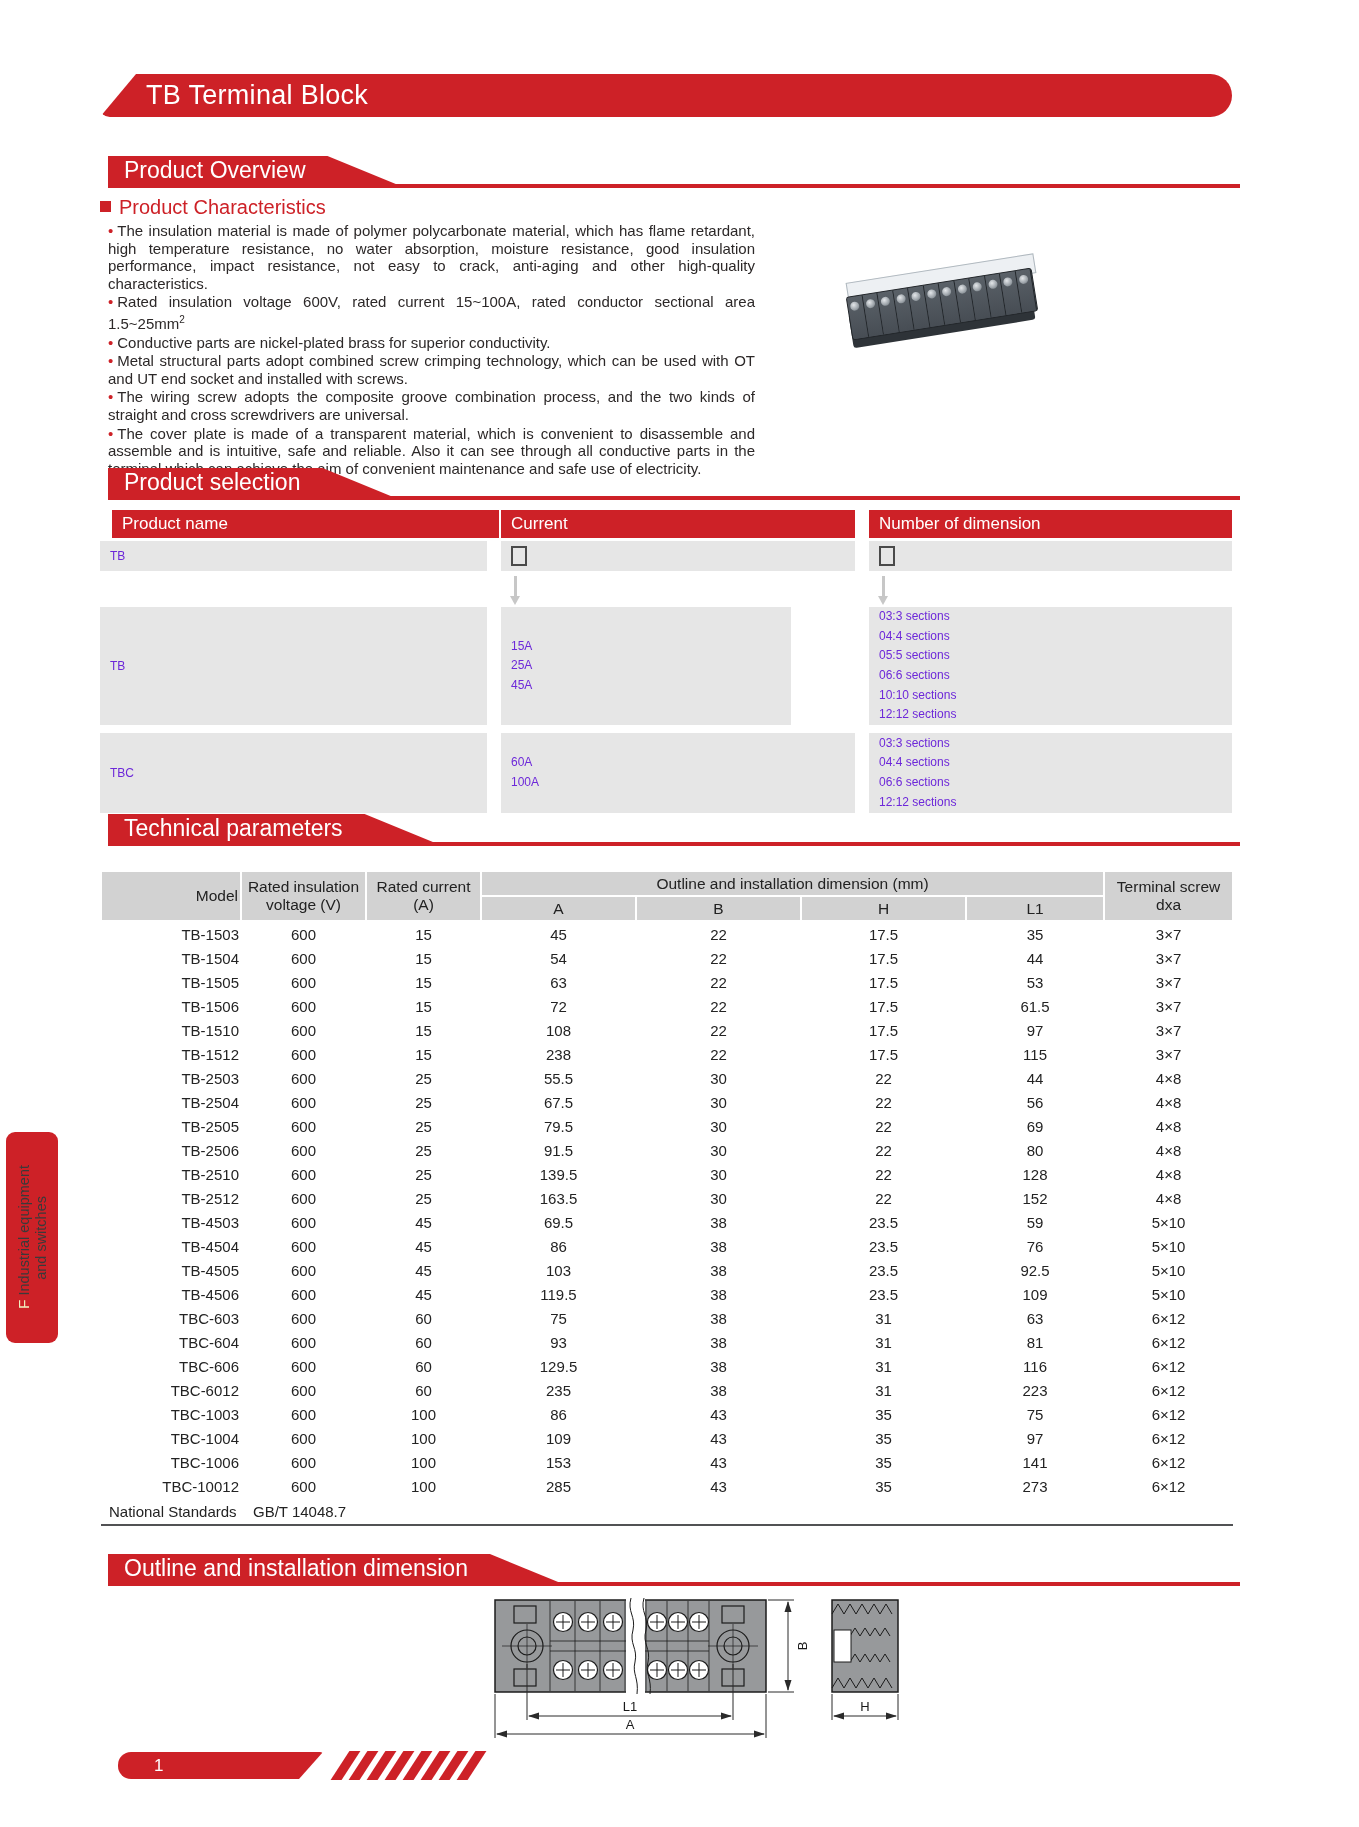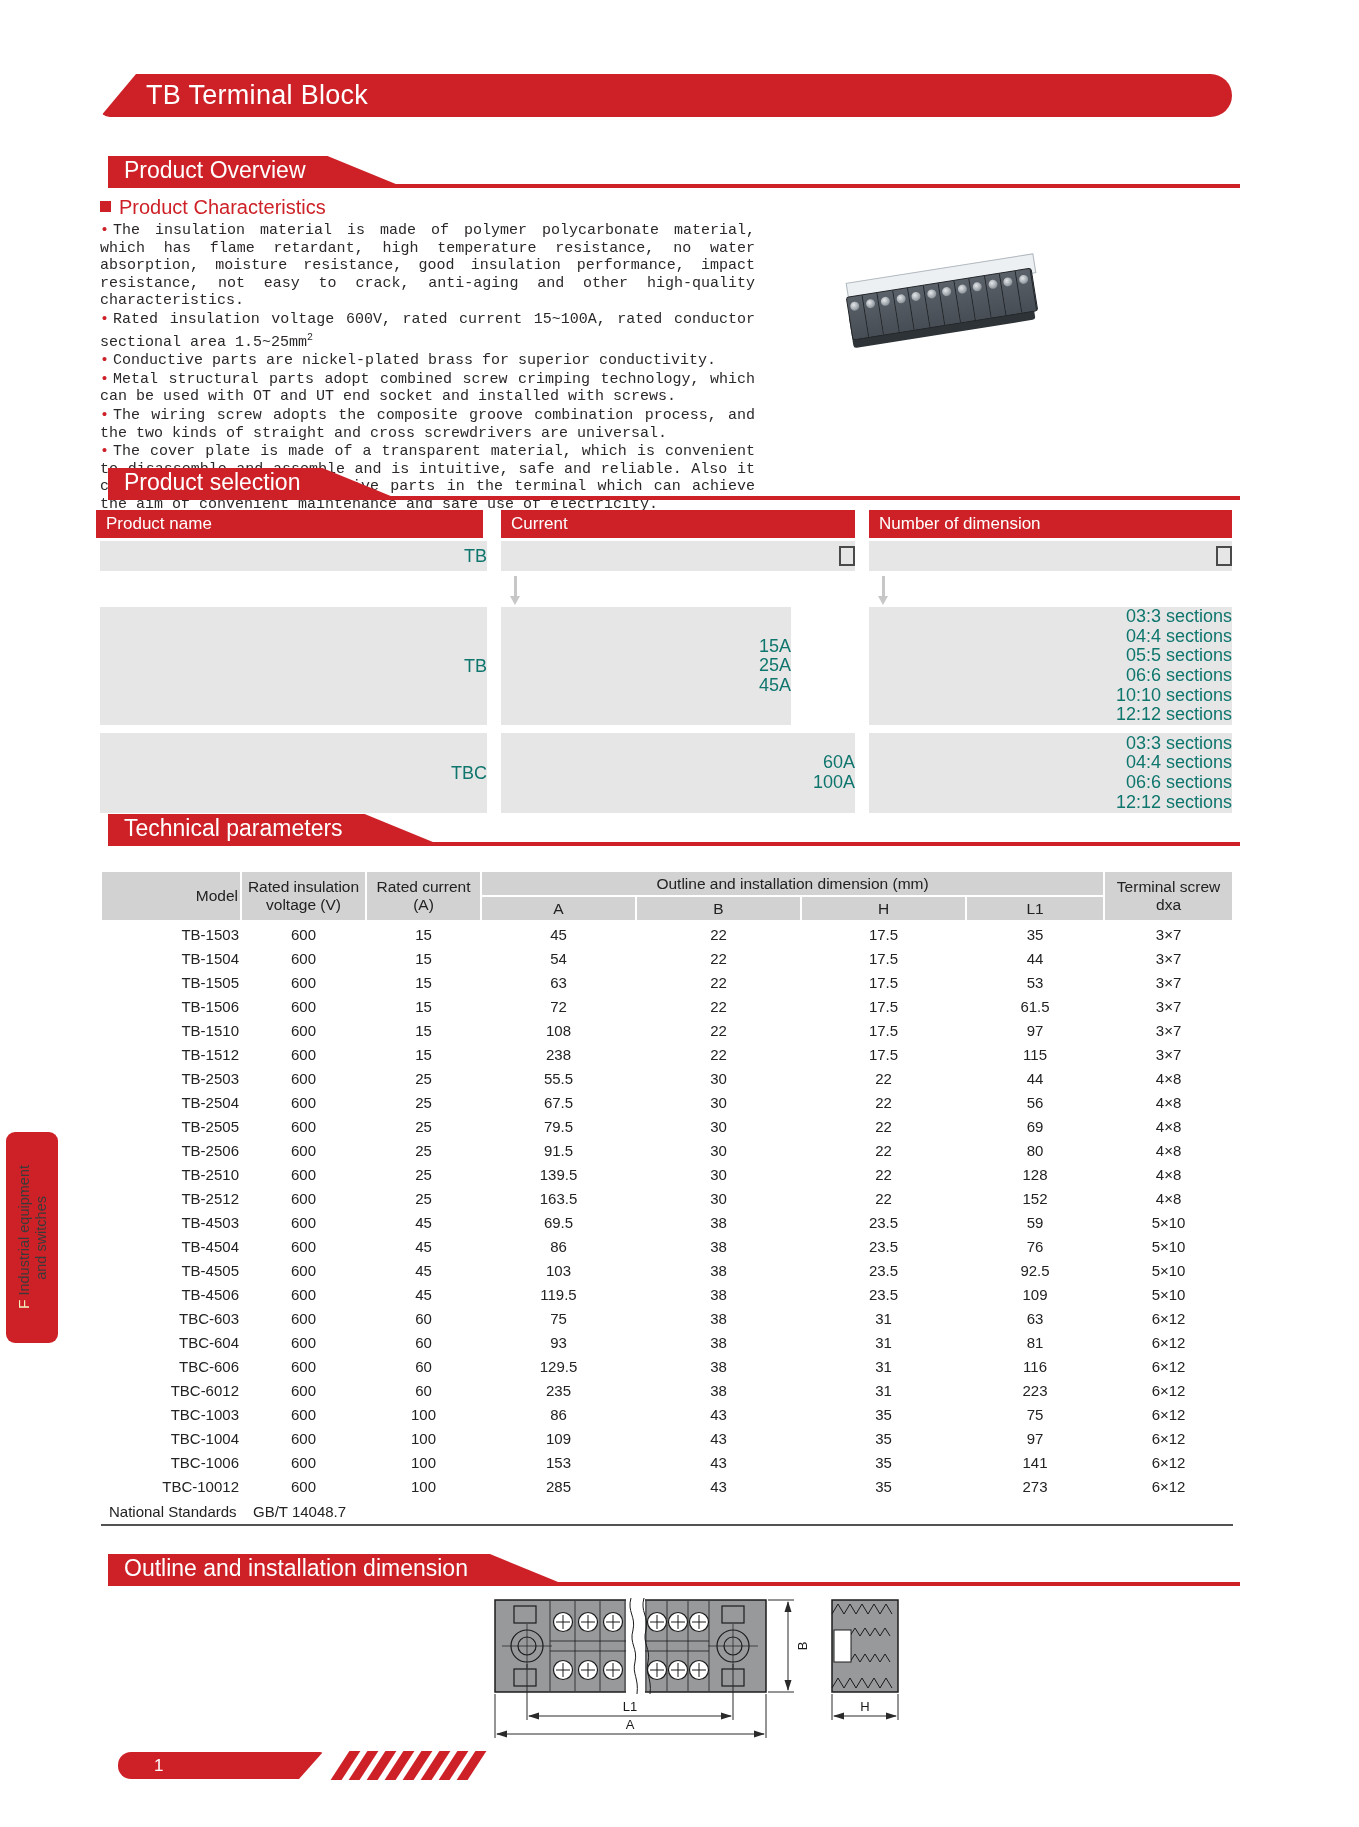--- a/index.html
+++ b/index.html
@@ -28,37 +28,37 @@
   .sec .box{
     position:absolute;left:0;top:0;height:32px;background:var(--red);color:#fff;
     font-size:23px;line-height:29px;padding:0 100px 0 16px;white-space:nowrap;
     clip-path:polygon(0 0,calc(100% - 78px) 0,100% 100%,0 100%);
   }
   
   .subhead{position:absolute;left:100px;top:196px;font-size:20px;color:var(--red);}
   .subhead .sq{display:inline-block;width:11px;height:11px;background:var(--red);margin-right:8px;vertical-align:2px;}
   .bullets{position:absolute;left:100px;top:222px;width:655px;margin:0;padding:0;list-style:none;}
   .bullets li{
-    font-size:15px;line-height:17.6px;text-align:justify;color:#2c2828;margin:0 0 1px 0;font-family:Liberation Mono, monospace;
+    font-size:15px;line-height:17.6px;text-align:justify;color:#2c2828;margin:0 0 1px 8px;
   }
   .bullets .dot{color:var(--red);margin-right:4px;}
   .bullets sup{font-size:10px;}
   
   .photo-wrap{position:absolute;left:838px;top:242px;width:210px;height:118px;}
   .tb-shadow{position:absolute;left:12px;top:58px;width:184px;height:34px;background:#2e3338;transform:rotate(-9deg);border-radius:3px;}
   .tb-body{position:absolute;left:10px;top:40px;width:186px;height:42px;background:#474d54;transform:rotate(-9deg);
     border-radius:3px;display:flex;overflow:hidden;border:1px solid #23272b;}
   .tb-seg{flex:1;border-right:1px solid #23272b;background:linear-gradient(#5a6168,#474d54);position:relative;}
   .tb-seg::after{content:"";position:absolute;left:2px;top:5px;width:9px;height:9px;border-radius:50%;
     background:radial-gradient(circle at 40% 35%,#e4e7ea,#9aa1a7 60%,#5c6369);}
   .tb-cover{position:absolute;left:8px;top:26px;width:188px;height:18px;background:rgba(214,222,228,.45);
     border:1px solid rgba(160,170,178,.8);transform:rotate(-9deg);}
   
   .selh{position:absolute;height:28px;background:var(--red);color:#fff;font-size:17px;line-height:28px;padding-left:10px;box-sizing:border-box;}
-  .selcell{position:absolute;background:var(--row-gray);box-sizing:border-box;font-size:18px;color:#0f766e;text-align:right;}
+  .selcell{position:absolute;background:var(--row-gray);box-sizing:border-box;font-size:12px;color:#6d28d9;}
   .selcell.one{line-height:30px;padding-left:10px;}
   .selcell.mid{display:flex;flex-direction:column;justify-content:center;padding-left:10px;}
   .selcell ul{margin:0;padding:0;list-style:none;}
   .selcell li{line-height:19.6px;}
   .sq-box{display:inline-block;width:12px;height:16px;border:2px solid #4a4a4a;margin:5px 0 0 10px;background:transparent;}
   .sel-arrow{position:absolute;width:3px;height:20px;background:#c7c7c7;}
   .sel-arrow::after{content:"";position:absolute;left:-4px;top:20px;border-left:5.5px solid transparent;
     border-right:5.5px solid transparent;border-top:9px solid #c7c7c7;}
   
   .tech{position:absolute;left:100px;top:870px;width:1132px;border-collapse:collapse;table-layout:fixed;}
@@ -139,21 +139,21 @@
         <div class="tb-seg"></div>
         <div class="tb-seg"></div>
     </div>
   </div>
 
   <div class="sec" style="top:468px">
     <div class="underline"></div>
     <div class="box">Product selection</div>
   </div>
 
-  <div class="selh" style="left:96px;top:510px;width:387px">Product name</div>
+  <div class="selh" style="left:112px;top:510px;width:387px">Product name</div>
   <div class="selh" style="left:501px;top:510px;width:354px">Current</div>
   <div class="selh" style="left:869px;top:510px;width:363px">Number of dimension</div>
 
   <div class="selcell one" style="left:100px;top:541px;width:387px;height:30px">TB</div>
   <div class="selcell" style="left:501px;top:541px;width:354px;height:30px"><span class="sq-box"></span></div>
   <div class="selcell" style="left:869px;top:541px;width:363px;height:30px"><span class="sq-box"></span></div>
 
   <div class="sel-arrow" style="left:514px;top:576px"></div>
   <div class="sel-arrow" style="left:882px;top:576px"></div>
 

